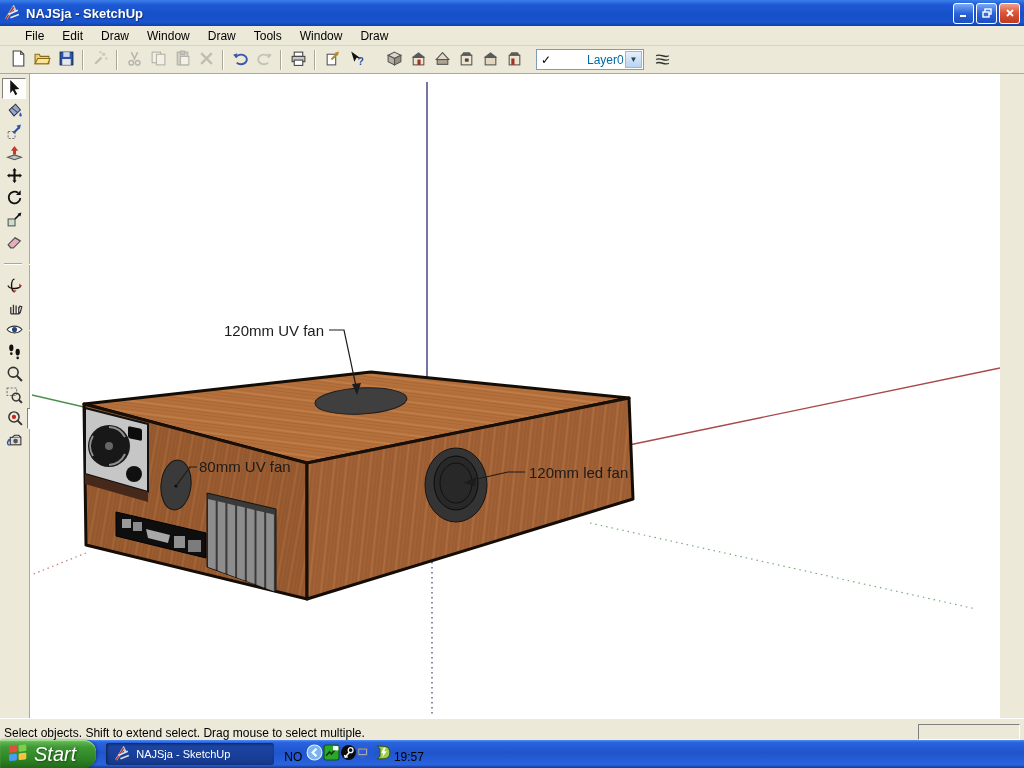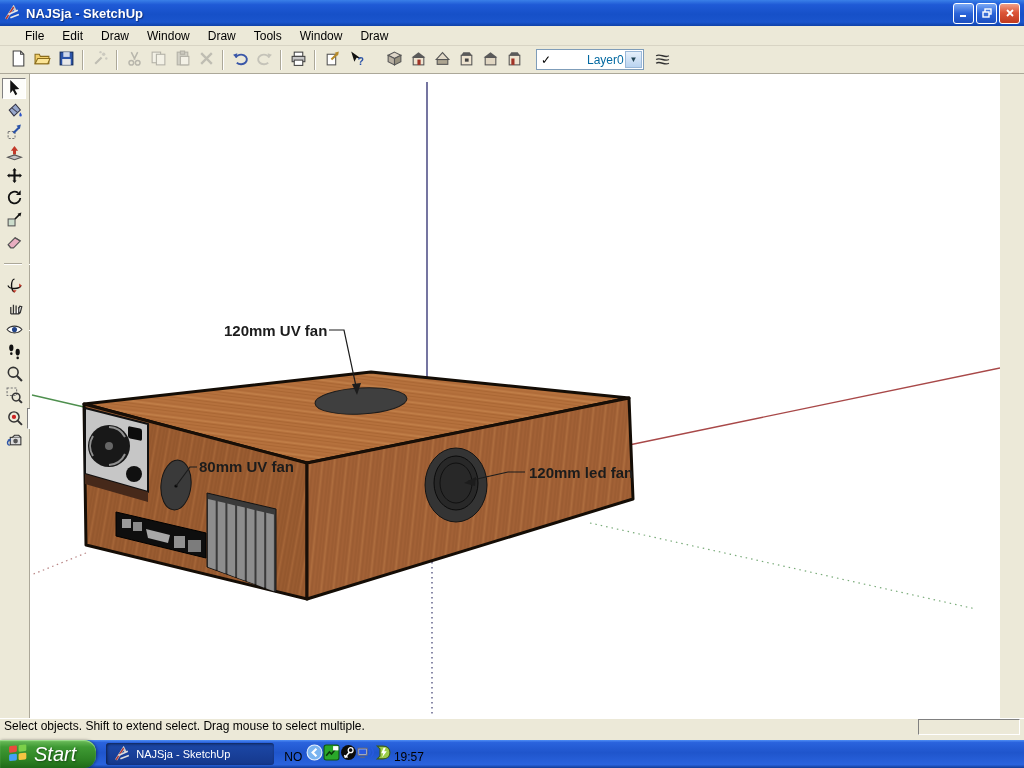--- a/index.html
+++ b/index.html
@@ -36,26 +36,26 @@
     display:flex; align-items:center; justify-content:center; font-size:8px; color:#245; }
 
   
   .main { position:absolute; left:0; top:74px; width:1024px; height:644px; display:flex; }
   .palette { width:30px; height:100%; background:#ece9d8; border-right:1px solid #aca899;
     display:grid; grid-template-columns:25px 25px; grid-template-rows:repeat(17,22px); grid-auto-flow:column; padding:4px 1px 0 2px; }
   .pal-btn { width:24px; height:21px; display:flex; align-items:center; justify-content:center; border:1px solid transparent; }
   .pal-btn.pressed { border-color:#808080 #fff #fff #808080; background:#fdfdfa; }
   .pal-sep { width:22px; height:100%; position:relative; }
   .pal-sep:after { content:""; position:absolute; left:2px; right:2px; top:9px; border-top:1px solid #aca899; border-bottom:1px solid #fff; }
-  .canvas { position:relative; width:970px; height:655px; background:#fff;font-weight:bold; }
+  .canvas { position:relative; width:970px; height:655px; background:#fff; }
   .canvas svg.scene { position:absolute; left:0; top:0; }
 
   
   .statusbar { position:absolute; left:0; top:718px; width:1024px; height:22px; background:#ece9d8;
-    border-top:1px solid #fff; display:flex; align-items:flex-start; padding:0 4px; }
+    border-top:1px solid #fff; display:flex; align-items:flex-end; padding:0 4px; }
   .statusbar .msg { flex:1; font-size:12px; color:#000; }
   .vcb { width:102px; height:16px; background:#ece9d8; border:1px solid; border-color:#808080 #fff #fff #808080; }
 
   
   .taskbar { position:absolute; left:0; top:740px; width:1024px; height:28px;
     background:linear-gradient(180deg,#4f8ef5 0%,#2a63dd 9%,#1f55cc 45%,#2a63dd 88%,#123c96 100%);
     display:flex; align-items:center; }
   .startbtn { height:28px; padding:0 20px 0 8px; border-radius:0 12px 12px 0;
     background:linear-gradient(180deg,#6fbf5e 0%,#3f9a34 25%,#2e8324 70%,#1f6a18 100%);
     box-shadow:inset 0 1px 1px #9fdf8f, 1px 0 3px rgba(0,0,0,.4);

